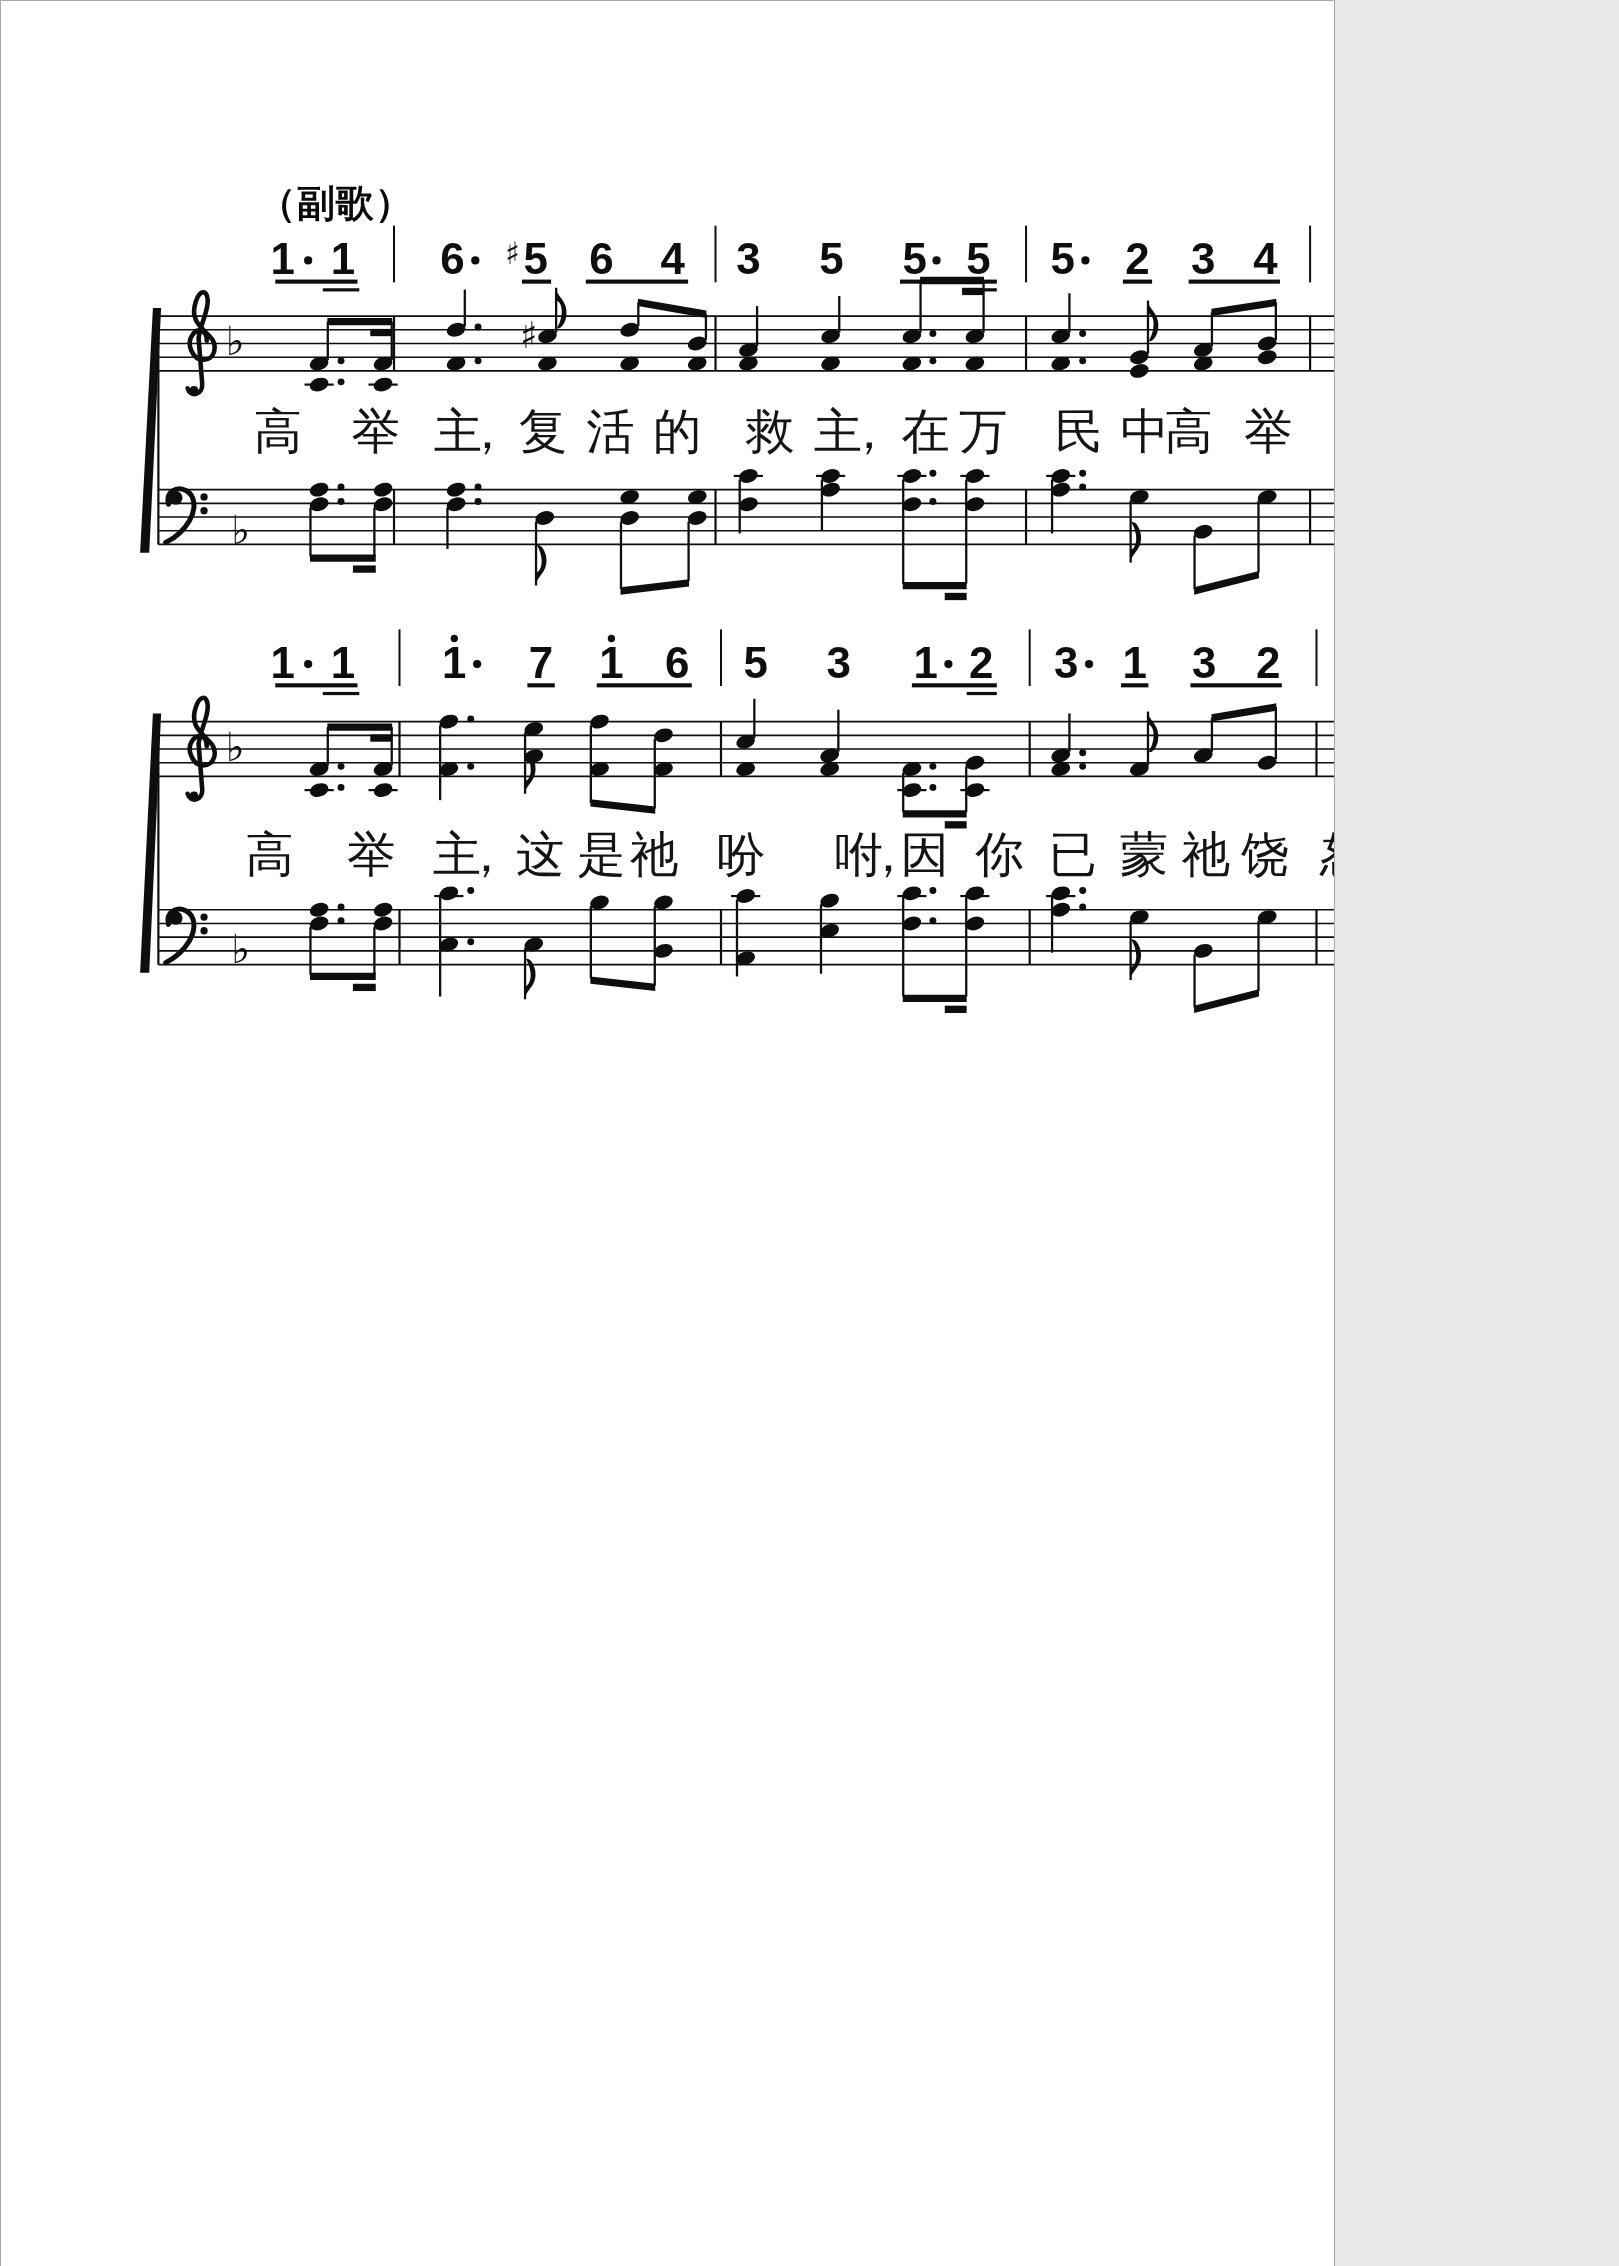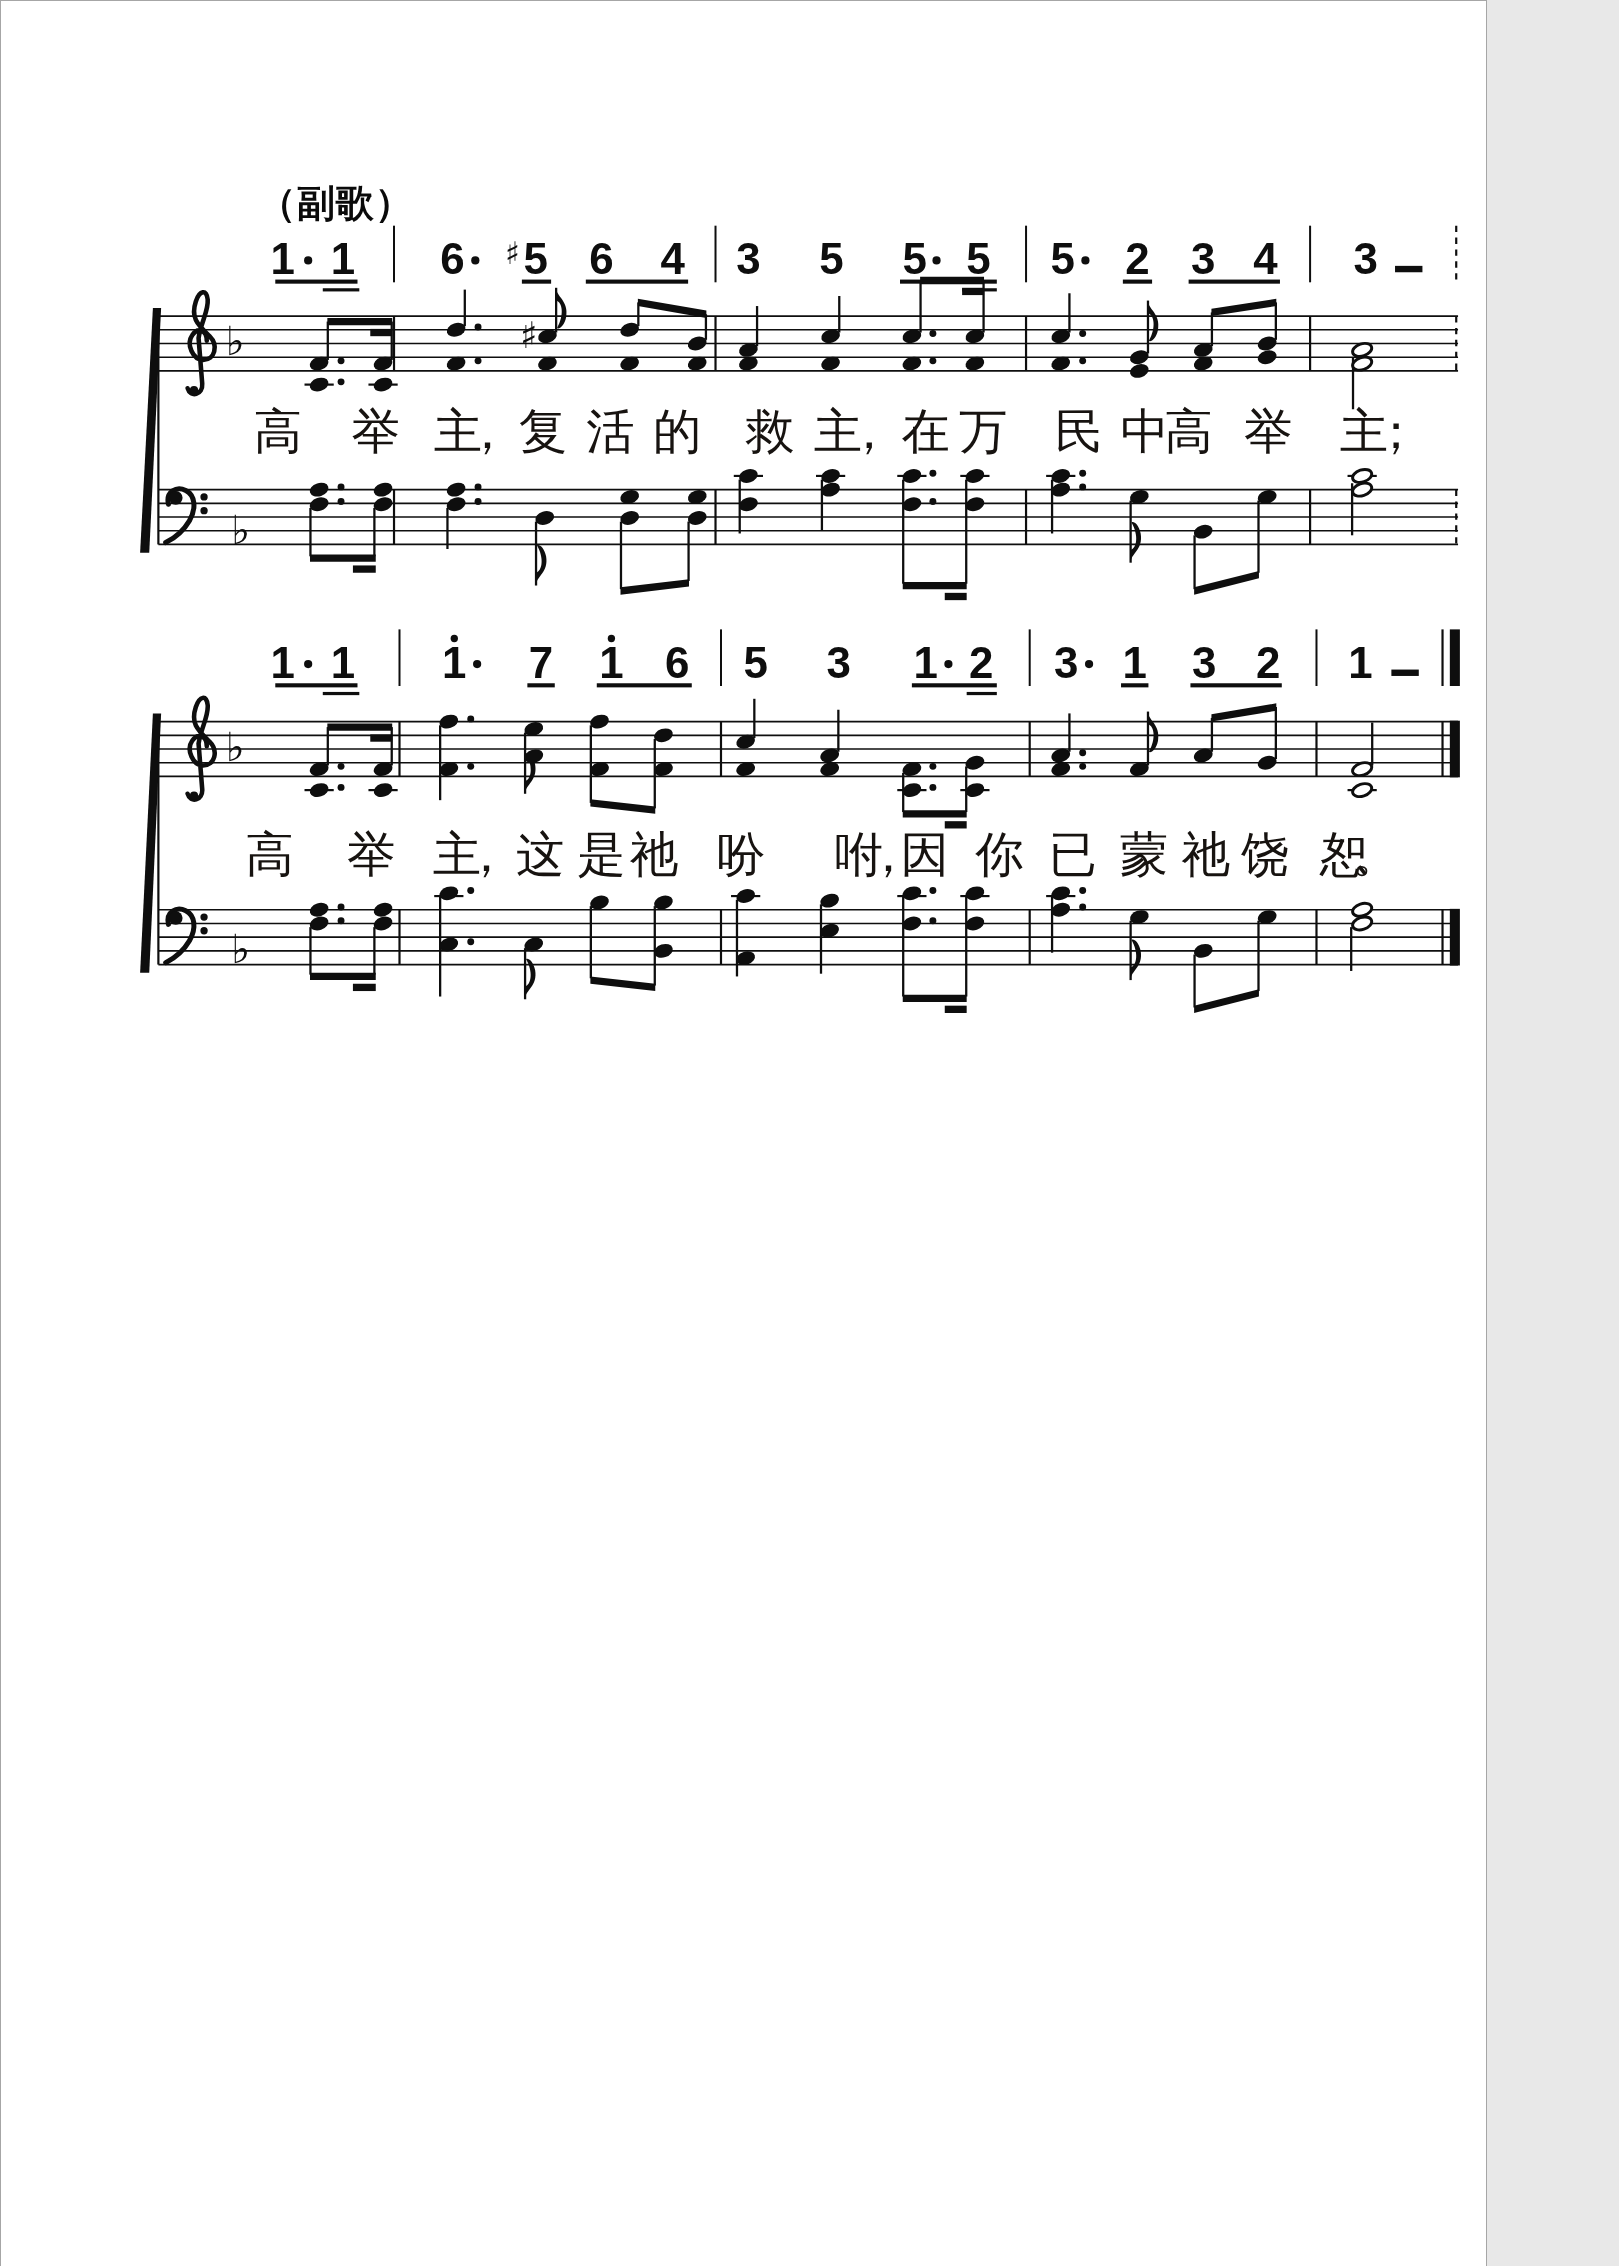--- a/index.html
+++ b/index.html
@@ -1,18 +1,18 @@
 <!DOCTYPE html>
 <html style="font-size:14.6px"><head>
 <meta charset="utf-8">
 <style>
   html,body{margin:0;padding:0;background:#e8e8e8;}
   .page{
     position:relative;
-    width:1487px;height:2267px;
+    width:1335px;height:2267px;
     background:#ffffff;
     box-sizing:border-box;
     border:1.8px solid #a6a6a6;
     font-family:"Liberation Sans", sans-serif;
     overflow:hidden;
   }
   .chorus-label{
     position:absolute;
     left:257px;top:177px;
     font-size:38px;

